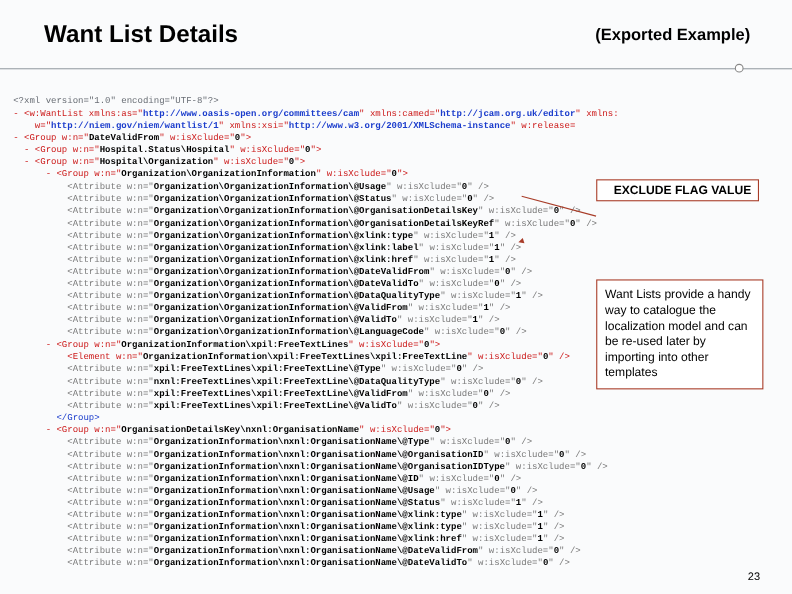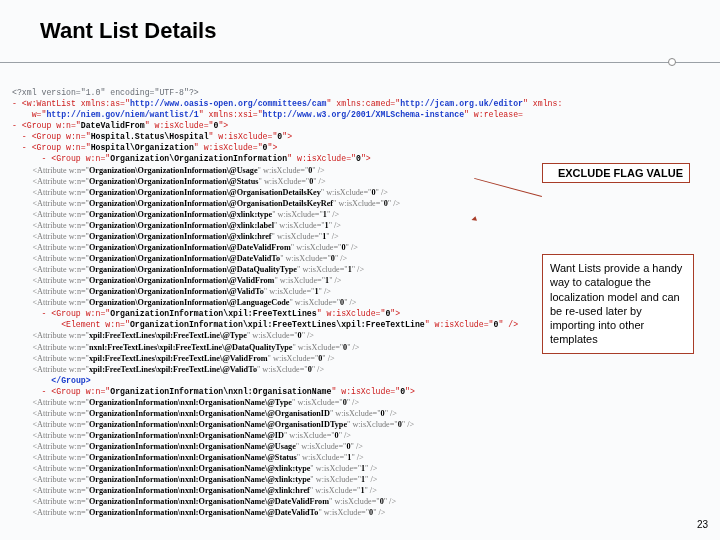--- a/index.html
+++ b/index.html
@@ -51,23 +51,23 @@
     top: 76px;
     left: 12px;
     right: 12px;
     font-family: "Courier New", monospace;
     font-size: 8.2px;
     line-height: 1.35;
     white-space: pre;
     color: #000;
   }
   .decl { color: #6a6f76; }
-  .blue { color: #1a3ccc; font-weight: bold; }
+  .blue { color: #1a3ccc; }
   .red  { color: #cc1a1a; }
-  .grey { color: #7a7a7a; font-family: Liberation Serif, serif; }
+  .grey { color: #7a7a7a; }
   .bold { font-weight: bold; }
 
   .callout1 {
     position: absolute;
     top: 163px;
     right: 30px;
     width: 148px;
     background: #fff;
     border: 1px solid #a83c28;
     padding: 3px 6px;
@@ -102,30 +102,31 @@
     background: #fff;
     border: 1px solid #a83c28;
     padding: 6px 7px;
     font-size: 11px;
     line-height: 1.3;
     color: #000;
   }
   .pagenum {
     position: absolute;
     bottom: 10px;
-    right: 12px;
+    right: 29px;
     font-size: 10px;
     color: #000;
   }
 </style>
 </head>
 <body>
 
 <div class="header">
   <div class="title">Want List Details</div>
+  <div class="subtitle">(Exported Example)</div>
 </div>
 <div class="hr-line"></div>
 <div class="hr-dot"></div>
 
 <div class="xml-area">
 <span class="decl">&lt;?xml version="1.0" encoding="UTF-8"?&gt;</span>
 <span class="red"><span>- &lt;w:WantList xmlns:as="</span><span class="blue bold">http://www.oasis-open.org/committees/cam</span><span>" xmlns:camed="</span><span class="blue bold">http://jcam.org.uk/editor</span><span>" xmlns:</span></span>
 <span class="red"><span>    w="</span><span class="blue bold">http://niem.gov/niem/wantlist/1</span><span>" xmlns:xsi="</span><span class="blue bold">http://www.w3.org/2001/XMLSchema-instance</span><span>" w:release=</span></span>
 <span class="red"><span>- &lt;Group w:n="</span><span class="bold" style="color:#000">DateValidFrom</span><span>" w:isXclude="</span><span class="bold" style="color:#000">0</span><span>"&gt;</span></span>
 <span class="red"><span>  - &lt;Group w:n="</span><span class="bold" style="color:#000">Hospital.Status\Hospital</span><span>" w:isXclude="</span><span class="bold" style="color:#000">0</span><span>"&gt;</span></span>
@@ -144,21 +145,21 @@
 <span class="grey"><span>          &lt;Attribute w:n="</span><span class="bold" style="color:#000">Organization\OrganizationInformation\@ValidFrom</span><span>" w:isXclude="</span><span class="bold" style="color:#000">1</span><span>" /&gt;</span></span>
 <span class="grey"><span>          &lt;Attribute w:n="</span><span class="bold" style="color:#000">Organization\OrganizationInformation\@ValidTo</span><span>" w:isXclude="</span><span class="bold" style="color:#000">1</span><span>" /&gt;</span></span>
 <span class="grey"><span>          &lt;Attribute w:n="</span><span class="bold" style="color:#000">Organization\OrganizationInformation\@LanguageCode</span><span>" w:isXclude="</span><span class="bold" style="color:#000">0</span><span>" /&gt;</span></span>
 <span class="red"><span>      - &lt;Group w:n="</span><span class="bold" style="color:#000">OrganizationInformation\xpil:FreeTextLines</span><span>" w:isXclude="</span><span class="bold" style="color:#000">0</span><span>"&gt;</span></span>
 <span class="red"><span>          &lt;Element w:n="</span><span class="bold" style="color:#000">OrganizationInformation\xpil:FreeTextLines\xpil:FreeTextLine</span><span>" w:isXclude="</span><span class="bold" style="color:#000">0</span><span>" /&gt;</span></span>
 <span class="grey"><span>          &lt;Attribute w:n="</span><span class="bold" style="color:#000">xpil:FreeTextLines\xpil:FreeTextLine\@Type</span><span>" w:isXclude="</span><span class="bold" style="color:#000">0</span><span>" /&gt;</span></span>
 <span class="grey"><span>          &lt;Attribute w:n="</span><span class="bold" style="color:#000">nxnl:FreeTextLines\xpil:FreeTextLine\@DataQualityType</span><span>" w:isXclude="</span><span class="bold" style="color:#000">0</span><span>" /&gt;</span></span>
 <span class="grey"><span>          &lt;Attribute w:n="</span><span class="bold" style="color:#000">xpil:FreeTextLines\xpil:FreeTextLine\@ValidFrom</span><span>" w:isXclude="</span><span class="bold" style="color:#000">0</span><span>" /&gt;</span></span>
 <span class="grey"><span>          &lt;Attribute w:n="</span><span class="bold" style="color:#000">xpil:FreeTextLines\xpil:FreeTextLine\@ValidTo</span><span>" w:isXclude="</span><span class="bold" style="color:#000">0</span><span>" /&gt;</span></span>
 <span class="blue">        <span>&lt;/Group&gt;</span></span>
-<span class="red"><span>      - &lt;Group w:n="</span><span class="bold" style="color:#000">OrganizationInformation\nxnl:OrganisationName</span><span>" w:isXclude="</span><span class="bold" style="color:#000">0</span><span>"&gt;</span></span>
+<span class="red"><span>      - &lt;Group w:n="</span><span class="bold" style="color:#000">OrganisationDetailsKey\nxnl:OrganisationName</span><span>" w:isXclude="</span><span class="bold" style="color:#000">0</span><span>"&gt;</span></span>
 <span class="grey"><span>          &lt;Attribute w:n="</span><span class="bold" style="color:#000">OrganizationInformation\nxnl:OrganisationName\@Type</span><span>" w:isXclude="</span><span class="bold" style="color:#000">0</span><span>" /&gt;</span></span>
 <span class="grey"><span>          &lt;Attribute w:n="</span><span class="bold" style="color:#000">OrganizationInformation\nxnl:OrganisationName\@OrganisationID</span><span>" w:isXclude="</span><span class="bold" style="color:#000">0</span><span>" /&gt;</span></span>
 <span class="grey"><span>          &lt;Attribute w:n="</span><span class="bold" style="color:#000">OrganizationInformation\nxnl:OrganisationName\@OrganisationIDType</span><span>" w:isXclude="</span><span class="bold" style="color:#000">0</span><span>" /&gt;</span></span>
 <span class="grey"><span>          &lt;Attribute w:n="</span><span class="bold" style="color:#000">OrganizationInformation\nxnl:OrganisationName\@ID</span><span>" w:isXclude="</span><span class="bold" style="color:#000">0</span><span>" /&gt;</span></span>
 <span class="grey"><span>          &lt;Attribute w:n="</span><span class="bold" style="color:#000">OrganizationInformation\nxnl:OrganisationName\@Usage</span><span>" w:isXclude="</span><span class="bold" style="color:#000">0</span><span>" /&gt;</span></span>
 <span class="grey"><span>          &lt;Attribute w:n="</span><span class="bold" style="color:#000">OrganizationInformation\nxnl:OrganisationName\@Status</span><span>" w:isXclude="</span><span class="bold" style="color:#000">1</span><span>" /&gt;</span></span>
 <span class="grey"><span>          &lt;Attribute w:n="</span><span class="bold" style="color:#000">OrganizationInformation\nxnl:OrganisationName\@xlink:type</span><span>" w:isXclude="</span><span class="bold" style="color:#000">1</span><span>" /&gt;</span></span>
 <span class="grey"><span>          &lt;Attribute w:n="</span><span class="bold" style="color:#000">OrganizationInformation\nxnl:OrganisationName\@xlink:type</span><span>" w:isXclude="</span><span class="bold" style="color:#000">1</span><span>" /&gt;</span></span>
 <span class="grey"><span>          &lt;Attribute w:n="</span><span class="bold" style="color:#000">OrganizationInformation\nxnl:OrganisationName\@xlink:href</span><span>" w:isXclude="</span><span class="bold" style="color:#000">1</span><span>" /&gt;</span></span>
 <span class="grey"><span>          &lt;Attribute w:n="</span><span class="bold" style="color:#000">OrganizationInformation\nxnl:OrganisationName\@DateValidFrom</span><span>" w:isXclude="</span><span class="bold" style="color:#000">0</span><span>" /&gt;</span></span>

